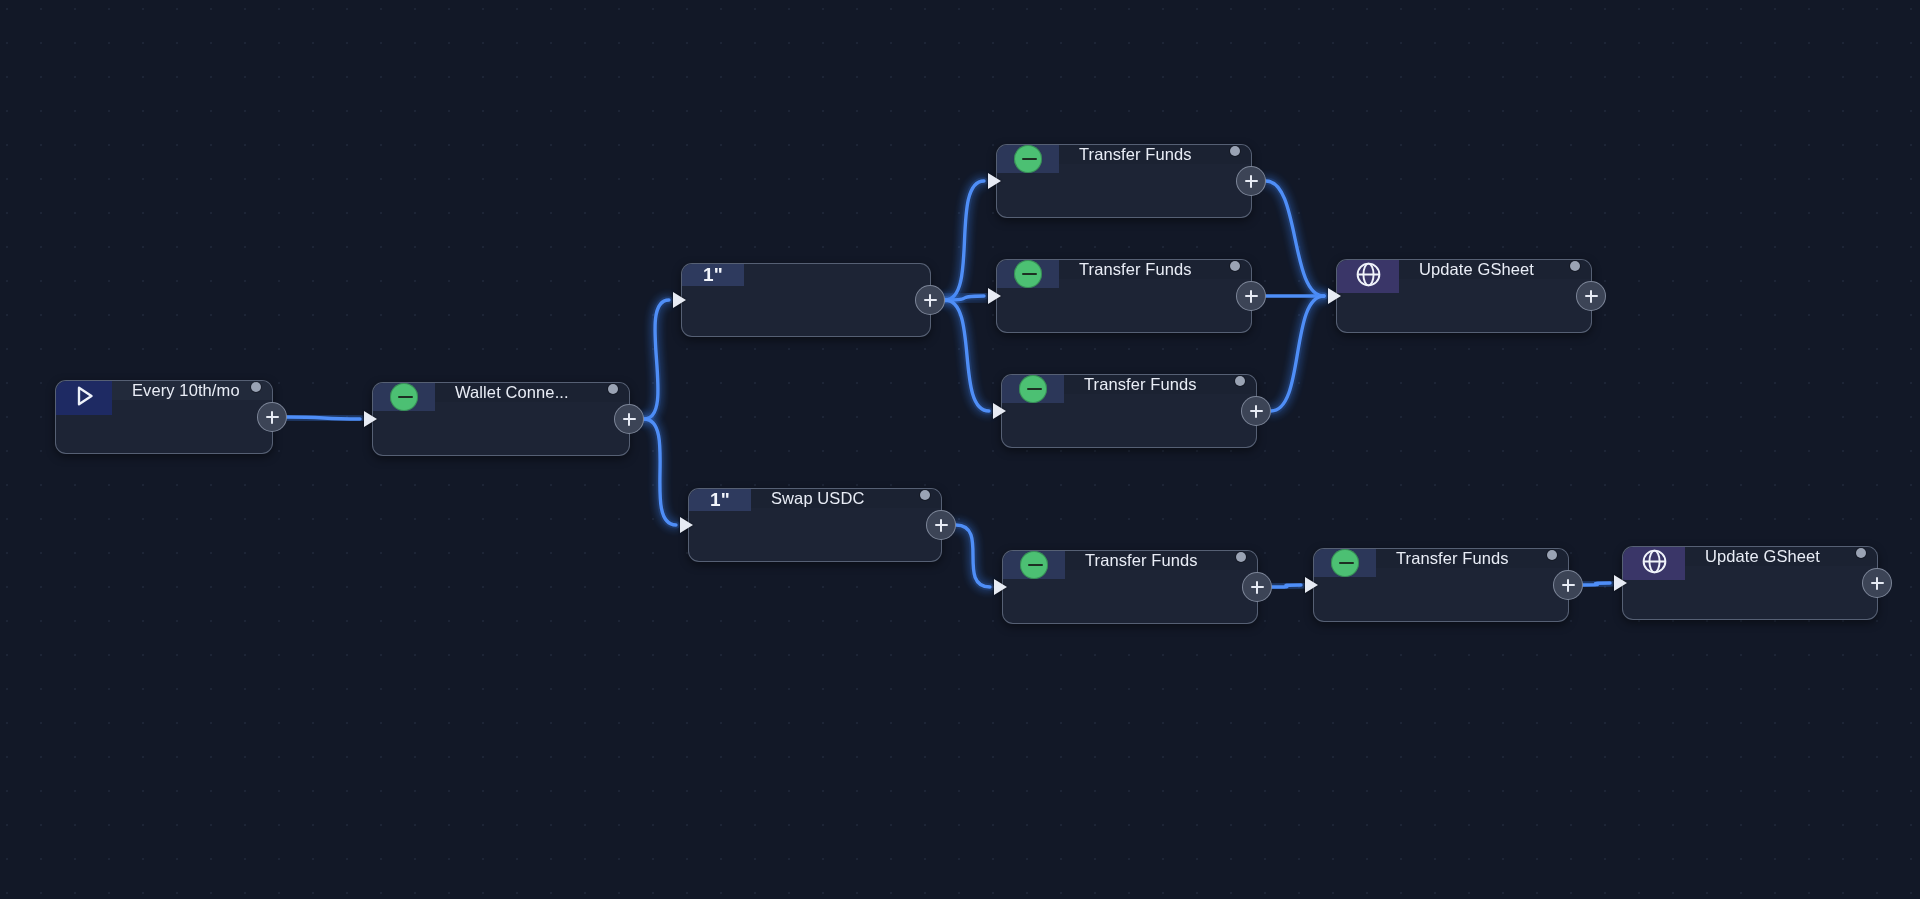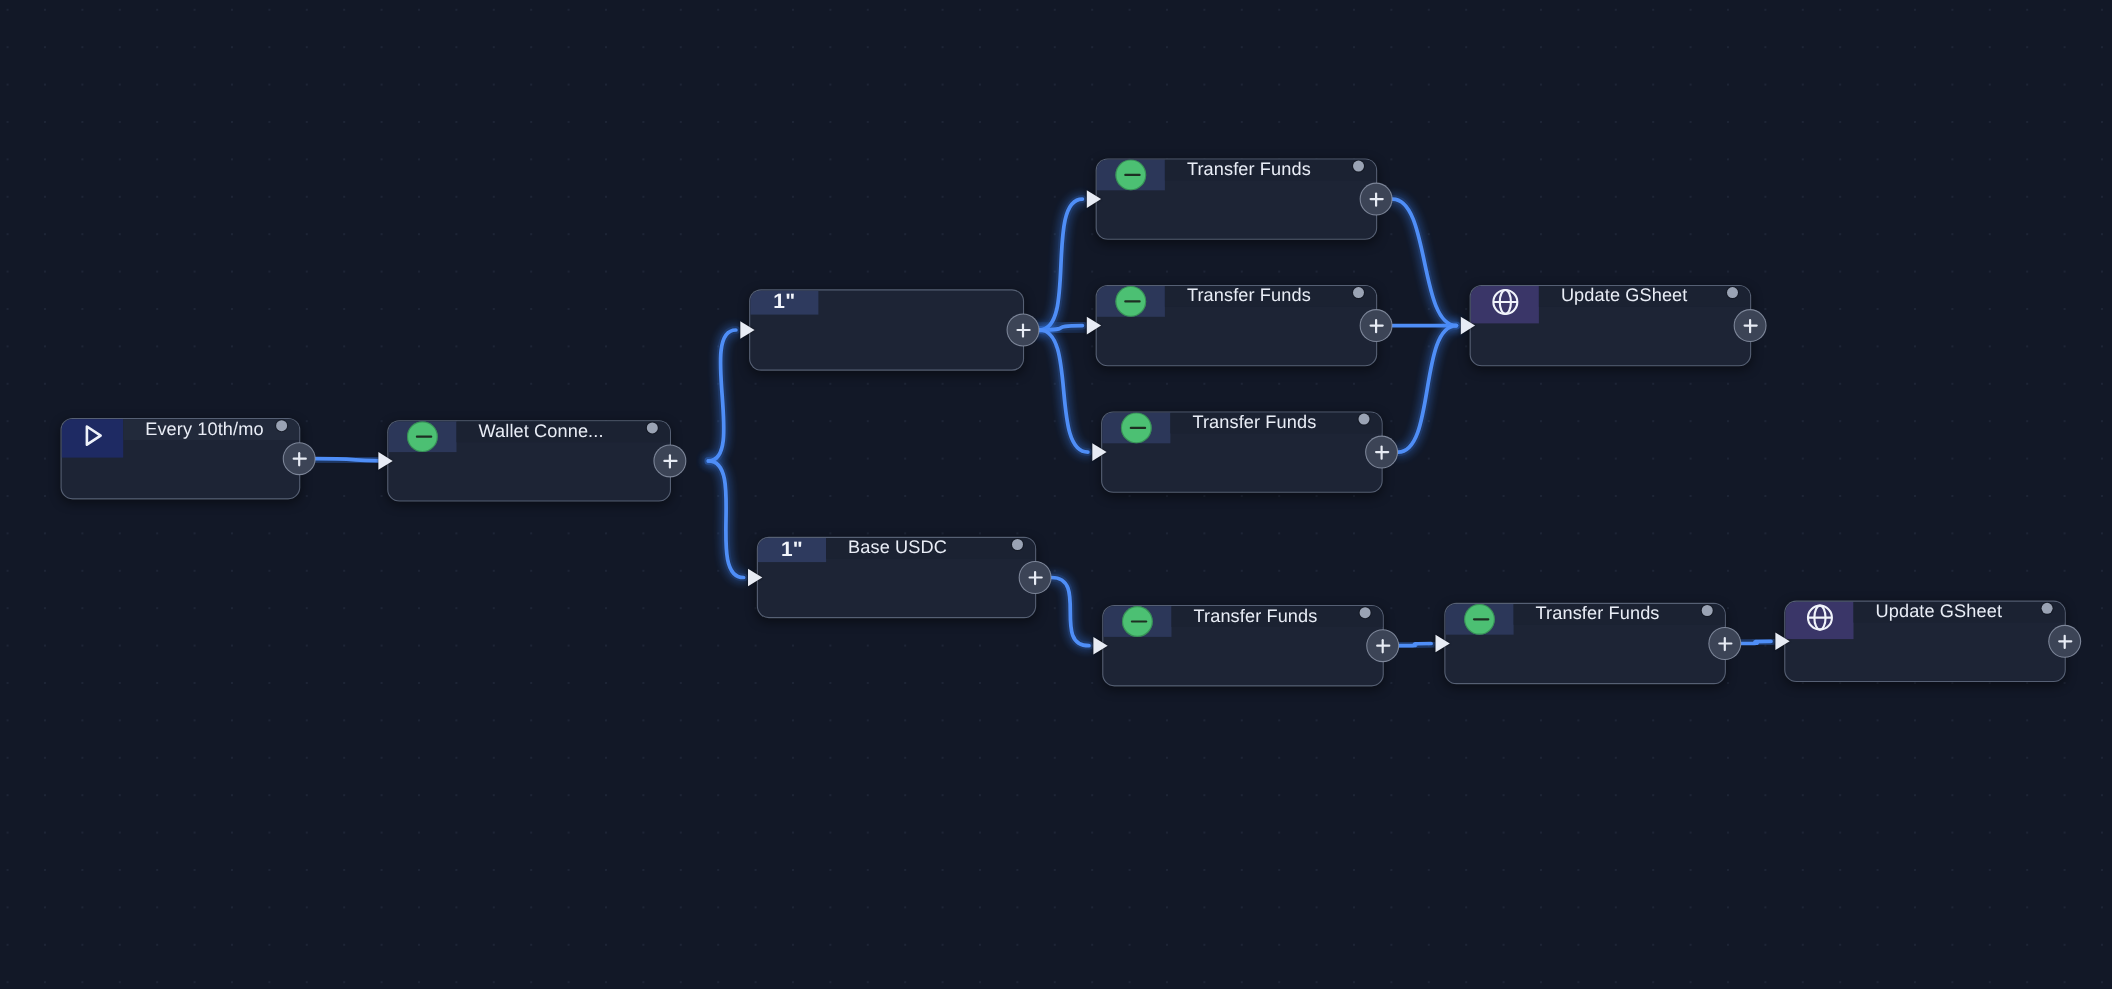--- a/index.html
+++ b/index.html
@@ -195,21 +195,21 @@
                 <path d="M8 5.4 L18 12 L8 18.6 Z"></path>
               </svg></span>
           </div>
           <div class="node-body">
             <span class="node-label">Every 10th/mo</span>
             <span class="status-dot"></span>
           </div>
         </div>
         <span class="out-port"></span>
       </div>
-      <div class="node kind-action" style="left: 352px; top: 382px; width: 258px;">
+      <div class="node kind-action" style="left: 372px; top: 382px; width: 258px;">
         <div class="node-inner">
           <div class="node-icon">
             <span class="coin">
               <span class="bar"></span>
             </span>
           </div>
           <div class="node-body">
             <span class="node-label">Wallet Conne...</span>
             <span class="status-dot"></span>
           </div>
@@ -225,21 +225,21 @@
         </div>
         <span class="in-port"></span>
         <span class="out-port"></span>
       </div>
       <div class="node kind-delay" style="left: 688px; top: 488px; width: 254px;">
         <div class="node-inner">
           <div class="node-icon">
             <span class="delay-text">1"</span>
           </div>
           <div class="node-body">
-            <span class="node-label">Base USDC</span>
+            <span class="node-label">Swap USDC</span>
             <span class="status-dot"></span>
           </div>
         </div>
         <span class="in-port"></span>
         <span class="out-port"></span>
       </div>
       <div class="node kind-action" style="left: 996px; top: 144px; width: 256px;">
         <div class="node-inner">
           <div class="node-icon">
             <span class="coin">

